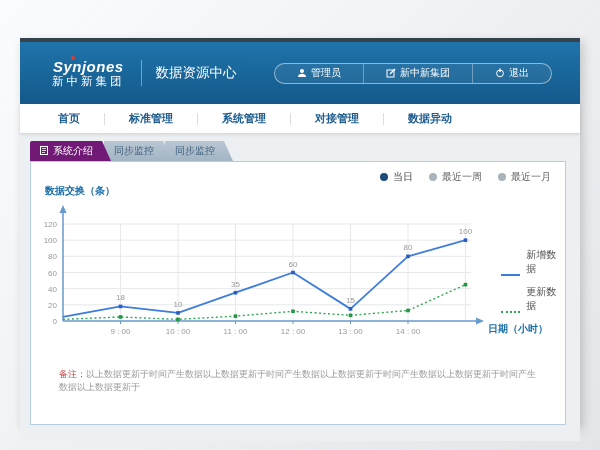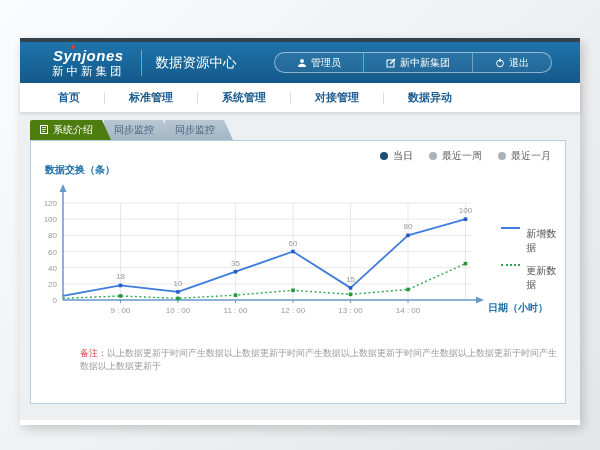--- a/index.html
+++ b/index.html
@@ -8,21 +8,21 @@
     font-family:"Liberation Sans", sans-serif;
     background:linear-gradient(135deg,#fbfcfd 0%,#eceef0 60%,#e3e5e8 100%);
     position:relative;
   }
   .page {
     position:absolute; left:20px; top:38px; width:560px; height:387px;
     background:#fff; box-shadow:3px 4px 10px rgba(0,0,0,0.18);
   }
   .topstrip { height:4px; background:#33424d; }
   .header {
-    height:41px; background:linear-gradient(#1f74ab,#14598a);
+    height:62px; background:linear-gradient(#1f74ab,#14598a);
     display:flex; align-items:center; position:relative;
   }
   .logo { margin-left:32px; text-align:center; line-height:1.15; position:relative; }
   .brand { font-style:italic; font-weight:bold; font-size:15px; color:#fff; letter-spacing:0.5px; display:block; }
   .brand-accent { position:absolute; width:4px; height:4px; border-radius:50%; background:#e23c2e; left:19px; top:-2px; }
   .brand-sub { font-size:11.5px; font-weight:normal; color:#fff; letter-spacing:3px; display:block; }
   .header-divider { width:1px; height:26px; background:rgba(255,255,255,0.4); margin:0 14px 0 16px; }
   .app-title { color:#fff; font-size:13.5px; }
   .user-pill {
     margin-left:auto; margin-right:28px; display:flex; align-items:center; height:21px;
@@ -39,46 +39,46 @@
   .nav-item { padding:0 24px; font-size:11px; font-weight:bold; color:#1d5c8f; cursor:pointer; white-space:nowrap; }
   .nav-sep { width:1px; height:12px; background:#d9dee2; }
 
   .content { height:308px; background:#edf0f2; position:relative; }
   .tabs { position:absolute; left:10px; top:8px; display:flex; height:20px; }
   .tab {
     position:relative; font-size:10px; padding:0 18px 0 10px;
     display:flex; align-items:center; gap:5px; cursor:pointer; white-space:nowrap;
     clip-path:polygon(0 0, calc(100% - 9px) 0, 100% 100%, 0 100%);
   }
-  .tab.active { background:#4d7c0f; color:#fff; z-index:3; border-radius:2px 0 0 0;justify-content:flex-end; }
+  .tab.active { background:#701a75; color:#fff; z-index:3; border-radius:2px 0 0 0;justify-content:flex-end; }
   .tab.inactive { background:linear-gradient(#b9c7d3,#a2b5c4); color:#44637f; margin-left:-7px; }
   .tab.inactive.i1 { z-index:2; }
   .tab.inactive.i2 { z-index:1; }
 
   .panel {
     position:absolute; left:10px; top:28px; width:536px; height:264px;
     background:#fff; border:1px solid #b7cedf;
   }
   .filters { position:absolute; top:8px; right:14px; display:flex; gap:16px; align-items:flex-end; }
   .filter { display:flex; align-items:center; gap:5px; font-size:10px; color:#666; cursor:pointer; }
   .filter .dot { width:8px; height:8px; border-radius:50%; background:#a9b3ba; }
   .filter.selected .dot { background:#1c4c77; }
   .filter.selected { color:#444; }
 
   .y-title { position:absolute; left:14px; top:22px; font-size:10px; font-weight:bold; color:#1a6fa8; }
   .chart-wrap { position:absolute; left:0; top:36px; width:536px; height:152px; }
   .chart-wrap svg { font-family:"Liberation Sans", sans-serif; }
 
   .legend { position:absolute; left:470px; top:86px; }
-  .legend-item { display:flex; align-items:flex-start; gap:6px; font-size:10px; color:#555; margin-bottom:9px; }
+  .legend-item { display:flex; align-items:flex-end; gap:6px; font-size:10px; color:#555; margin-bottom:9px; }
   .sample { width:20px; height:0; }
   .sample.solid { border-top:2px solid #3e7ddd; }
   .sample.dotted { border-top:2px dotted #2fa84f; }
 
-  .note { position:absolute; left:28px; top:206px; width:482px; font-size:9px; color:#9b9b9b; line-height:1.45;margin-left:21px; }
+  .note { position:absolute; left:28px; top:206px; width:482px; font-size:9px; color:#9b9b9b; line-height:1.45; }
   .note-prefix { color:#d23a3a; }
 </style>
 </head>
 <body>
 
 <div class="page">
   <div class="topstrip"></div>
 
   <div class="header">
     <div class="logo">

